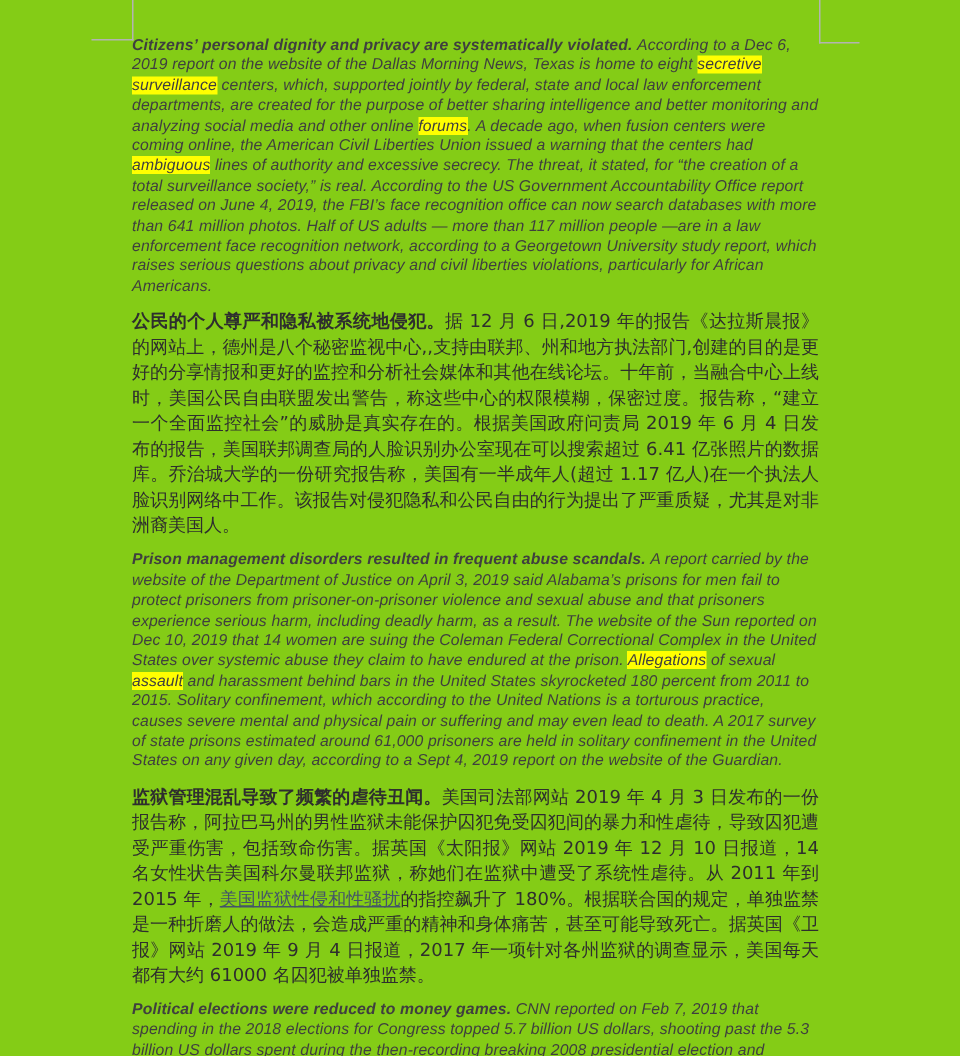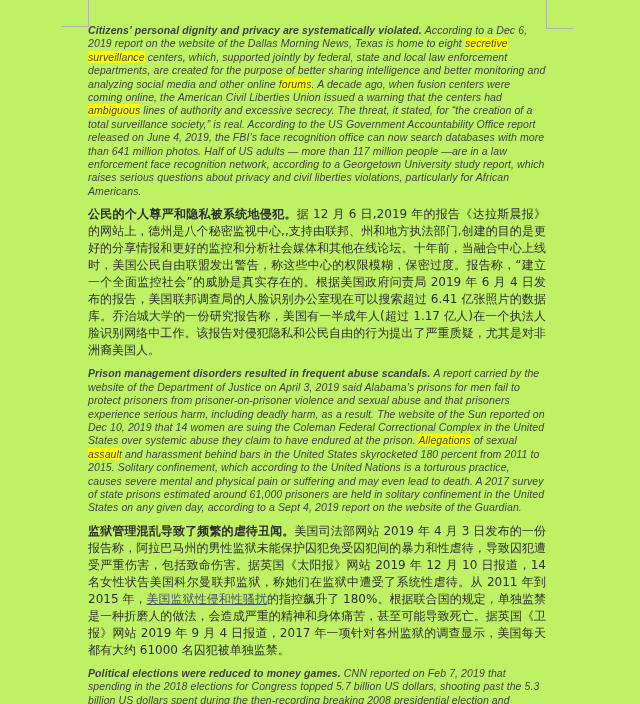--- a/index.html
+++ b/index.html
@@ -10,21 +10,21 @@
   body {
     width: 640px;
     height: 704px;
     overflow: hidden;
     position: relative;
     font-family: "Liberation Sans", sans-serif;
   }
   .page-surface {
     position: absolute;
     inset: 0;
-    background: #bef264;
+    background: #84cc16;
     text-decoration: underline;
   }
   
   .crop-mark {
     position: absolute;
     top: 0;
   }
   .crop-mark.left {
     left: 61px;
     width: 27px;

